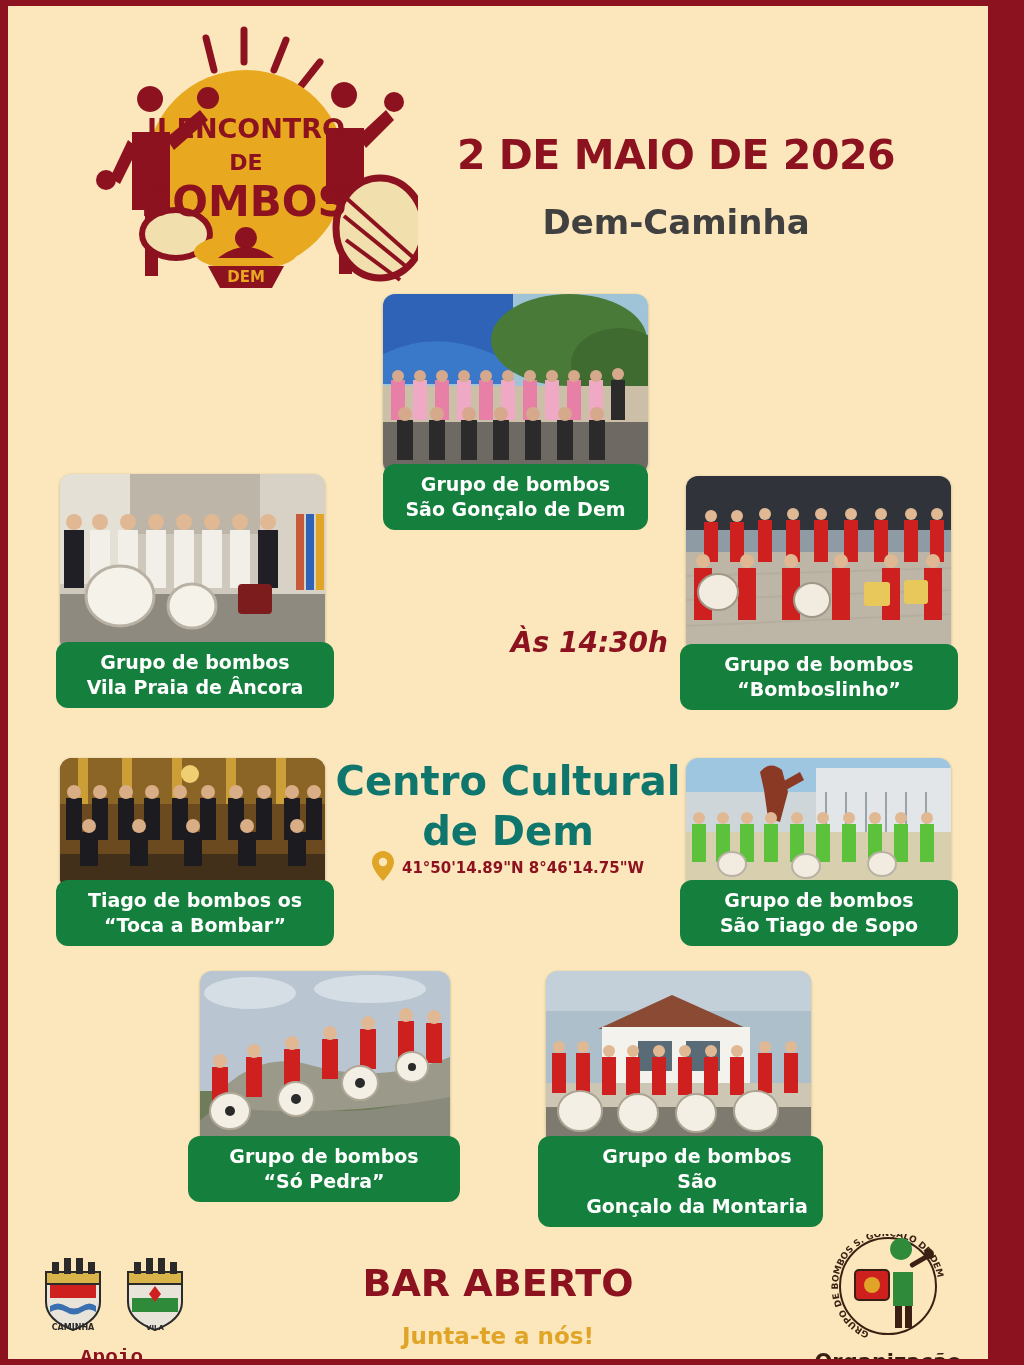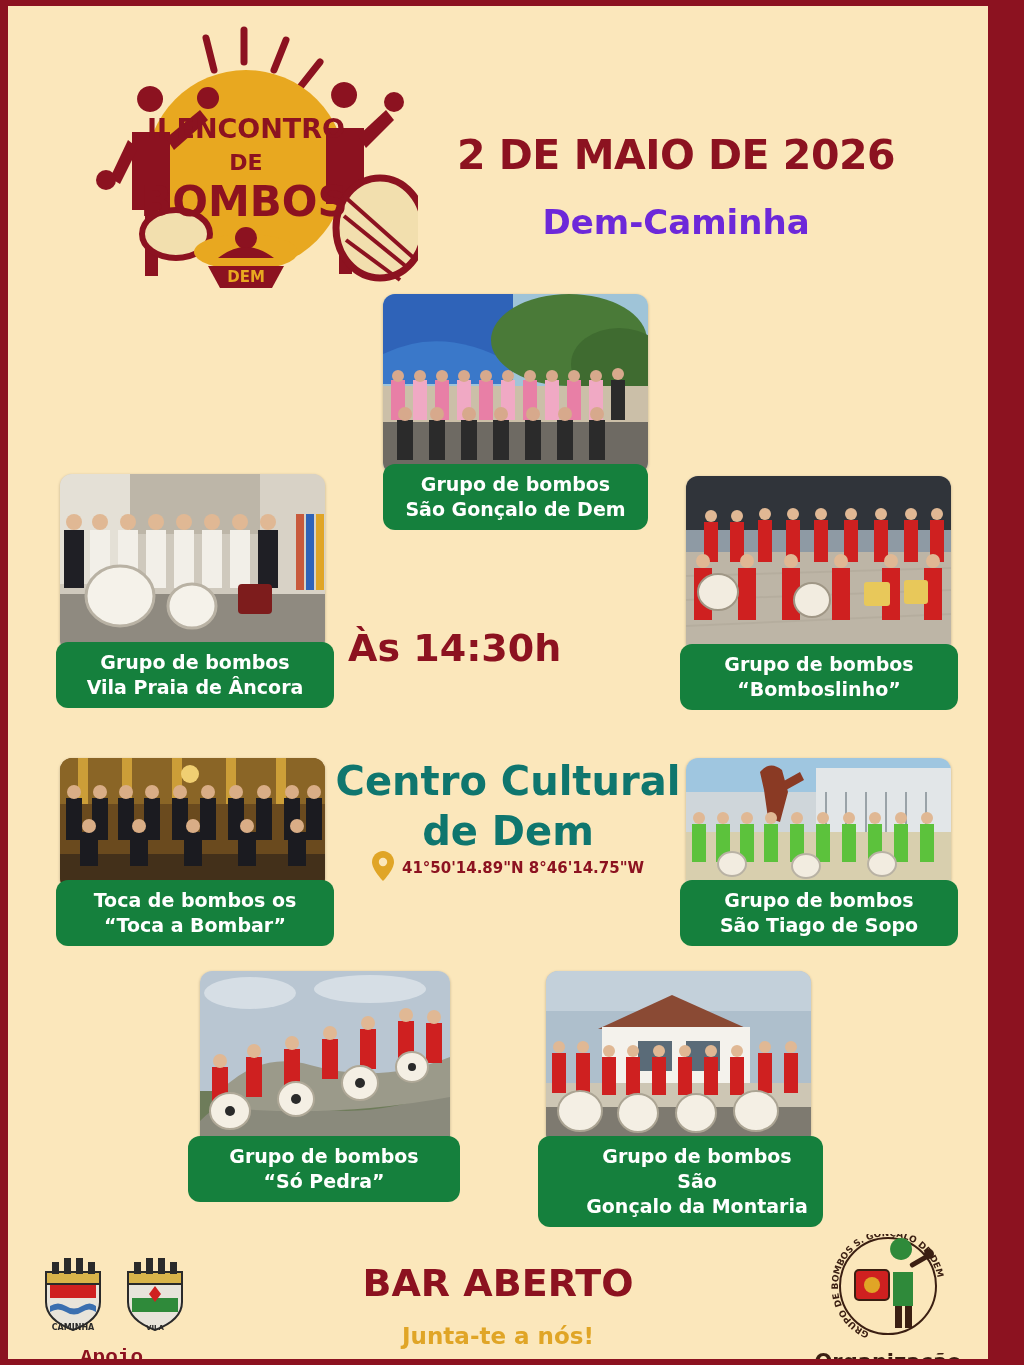--- a/index.html
+++ b/index.html
@@ -47,35 +47,36 @@
     font-family: "DejaVu Sans", sans-serif;
   }
   .date-sub {
     position: absolute;
     left: 368px;
     top: 196px;
     width: 600px;
     text-align: center;
     font-size: 34px;
     font-weight: bold;
-    color: #6d28d9;
+    color: #404040;
     font-family: "DejaVu Sans", sans-serif;
   }
 
   
   .time-text {
     position: absolute;
     left: 340px;
     top: 620px;
     width: 320px;
-    text-align: left;
-    font-size: 38px;
+    text-align: right;
+    font-size: 28px;
     font-weight: bold;
     color: #8c1220;
     font-family: "DejaVu Sans", sans-serif;
+    font-style: italic;
   }
   .venue {
     position: absolute;
     left: 300px;
     top: 750px;
     width: 400px;
     text-align: center;
     font-size: 40px;
     font-weight: bold;
     line-height: 1.25;
@@ -472,21 +473,21 @@
           <rect x="124" y="74" width="18" height="34" fill="#1b1b20"></rect>
             <circle cx="133" cy="68" r="7" fill="#d9ad86"></circle>
           <rect x="178" y="74" width="18" height="34" fill="#1b1b20"></rect>
             <circle cx="187" cy="68" r="7" fill="#d9ad86"></circle>
           <rect x="228" y="74" width="18" height="34" fill="#1b1b20"></rect>
             <circle cx="237" cy="68" r="7" fill="#d9ad86"></circle>
         </g>
       </svg>
     </div>
     <div class="caption">
-      <div>Toca de bombos os</div>
+      <div>Tiago de bombos os</div>
       <div>“Toca a Bombar”</div>
     </div>
   </div>
 
   <div class="card" id="card-sopo">
     <div class="photo">
       <svg width="265" height="132" viewBox="0 0 265 132">
         <rect width="265" height="132" fill="#9fc6e0"></rect>
         <rect x="0" y="34" width="265" height="40" fill="#cfd6da"></rect>
         <rect x="130" y="10" width="135" height="64" fill="#e2e6e8"></rect>

